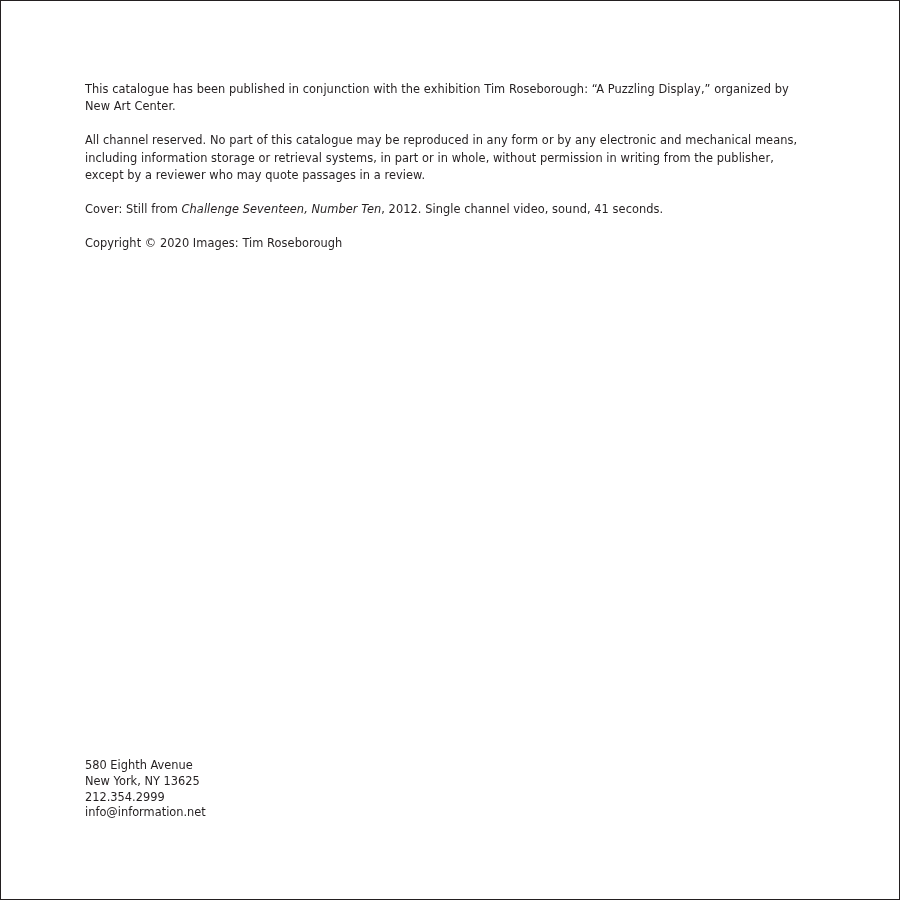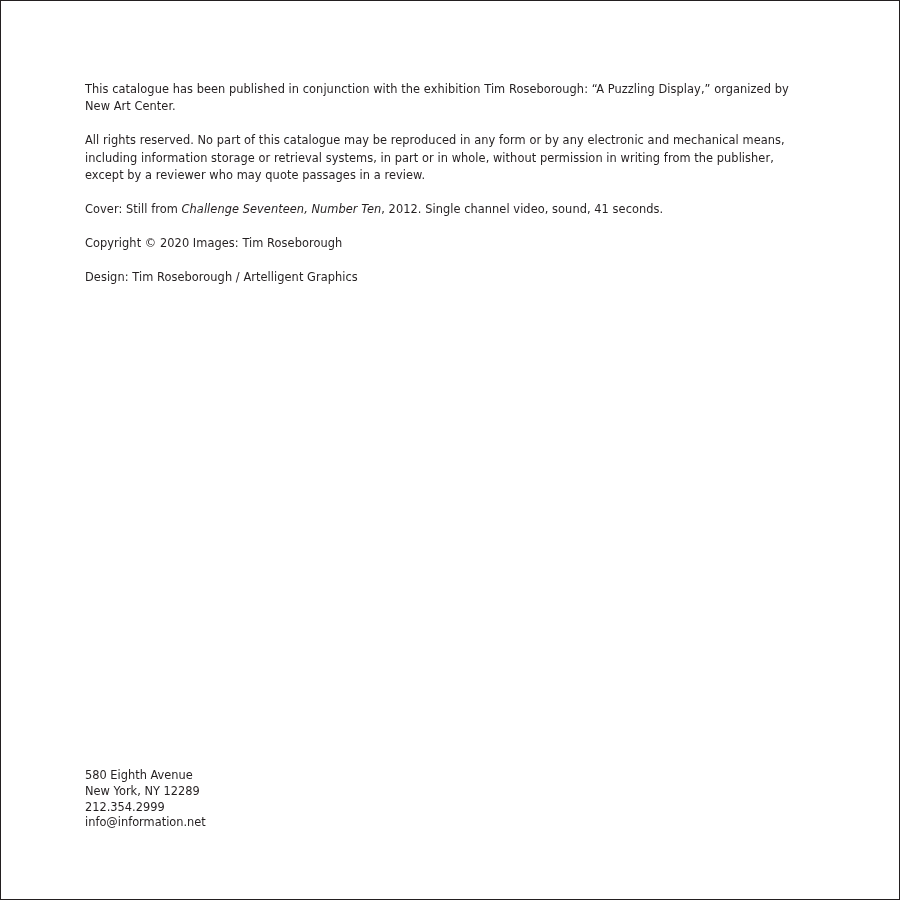--- a/index.html
+++ b/index.html
@@ -54,48 +54,46 @@
   }
 
   
   .address {
     position: absolute;
     left: 84px;
     top: 757px;
     font-size: 11.4px;
     line-height: 15.8px;
     color: #231f20;
-    margin-top: 10px;
   }
   .address div {
     white-space: nowrap;
   }
 </style>
 </head>
 <body>
 
 <div class="page">
 
   <div class="colophon">
 
     <p class="para">This catalogue has been published in conjunction with the exhibition  Tim Roseborough: “A Puzzling Display,” organized by New Art Center.</p>
 
-    <p class="para">All rights reserved. No part of this catalogue may be reproduced in any form or by any electronic and mechanical means, including information storage or retrieval systems, in part or in whole, without permission in writing from the publisher, except by a reviewer who may quote passages in a review.</p>
+    <p class="para">All channel reserved. No part of this catalogue may be reproduced in any form or by any electronic and mechanical means, including information storage or retrieval systems, in part or in whole, without permission in writing from the publisher, except by a reviewer who may quote passages in a review.</p>
 
     <p class="para">
       <span class="nowrap-line"><span>Cover: Still from </span><em>Challenge Seventeen, Number Ten</em><span>, 2012. Single channel video, sound, 41 seconds.</span></span>
     </p>
 
     <p class="para">Copyright © 2020 Images: Tim Roseborough</p>
 
-    <p class="para">Design: Tim Roseborough / Artelligent Graphics</p>
 
   </div>
 
 
   <div class="address">
     <div>580 Eighth Avenue</div>
-    <div>New York, NY 12289</div>
+    <div>New York, NY 13625</div>
     <div>212.354.2999</div>
     <div>info@information.net</div>
   </div>
 
 </div>
 
 </body></html>

